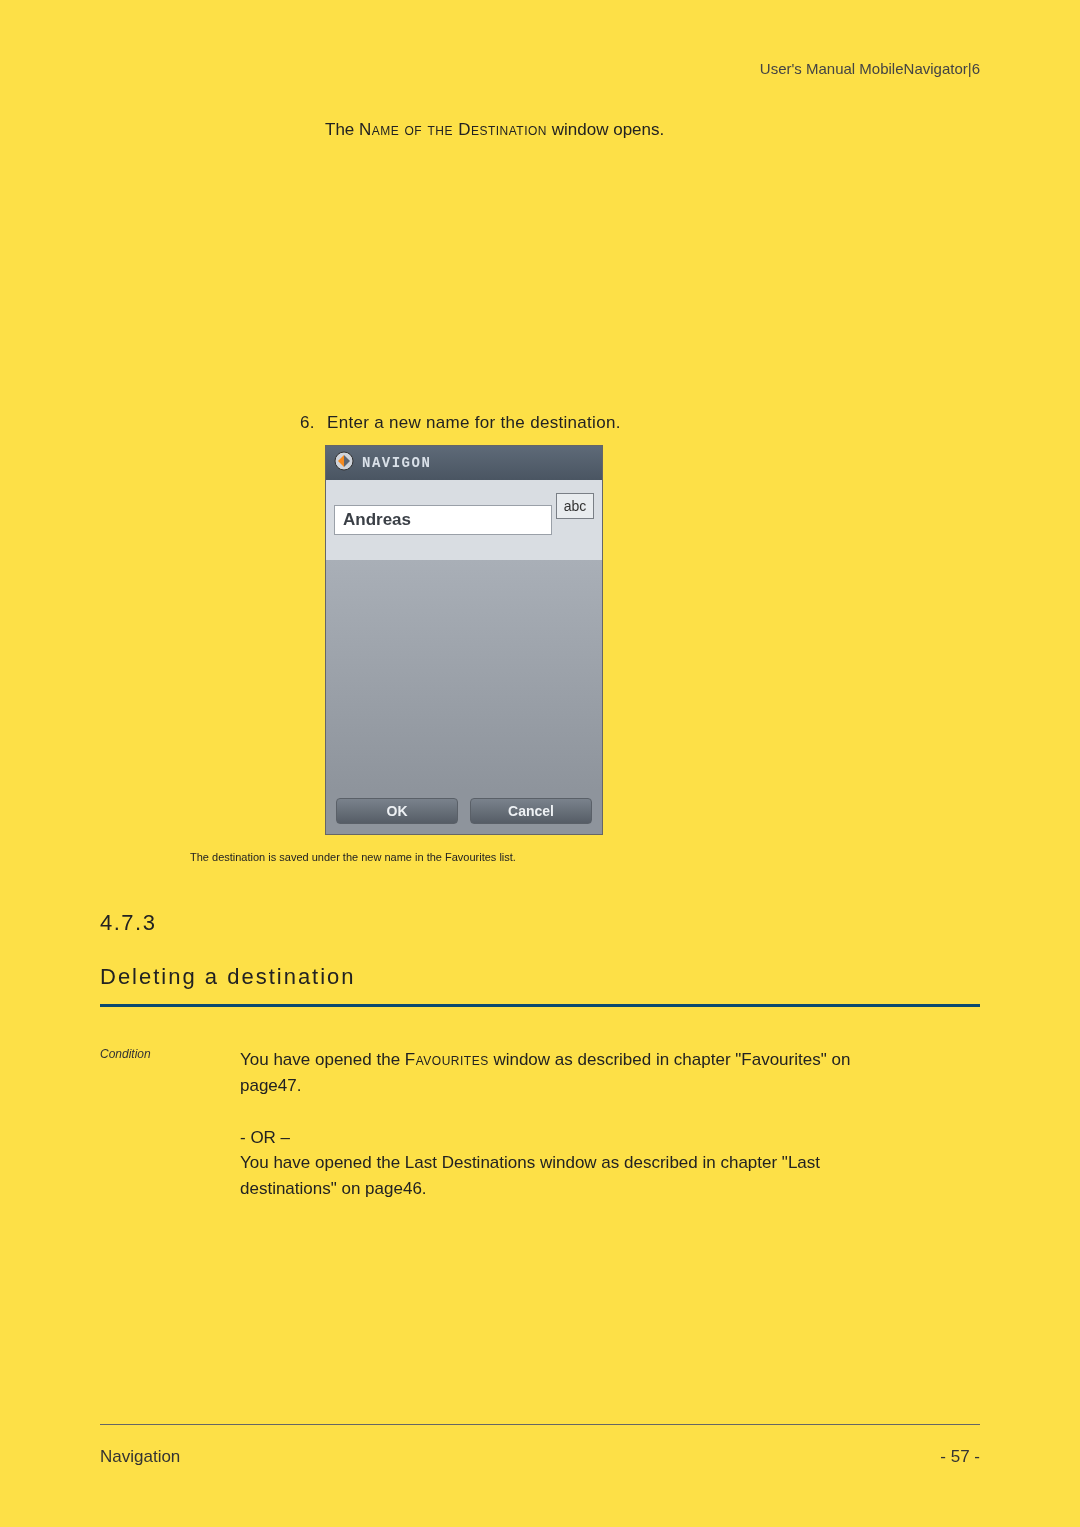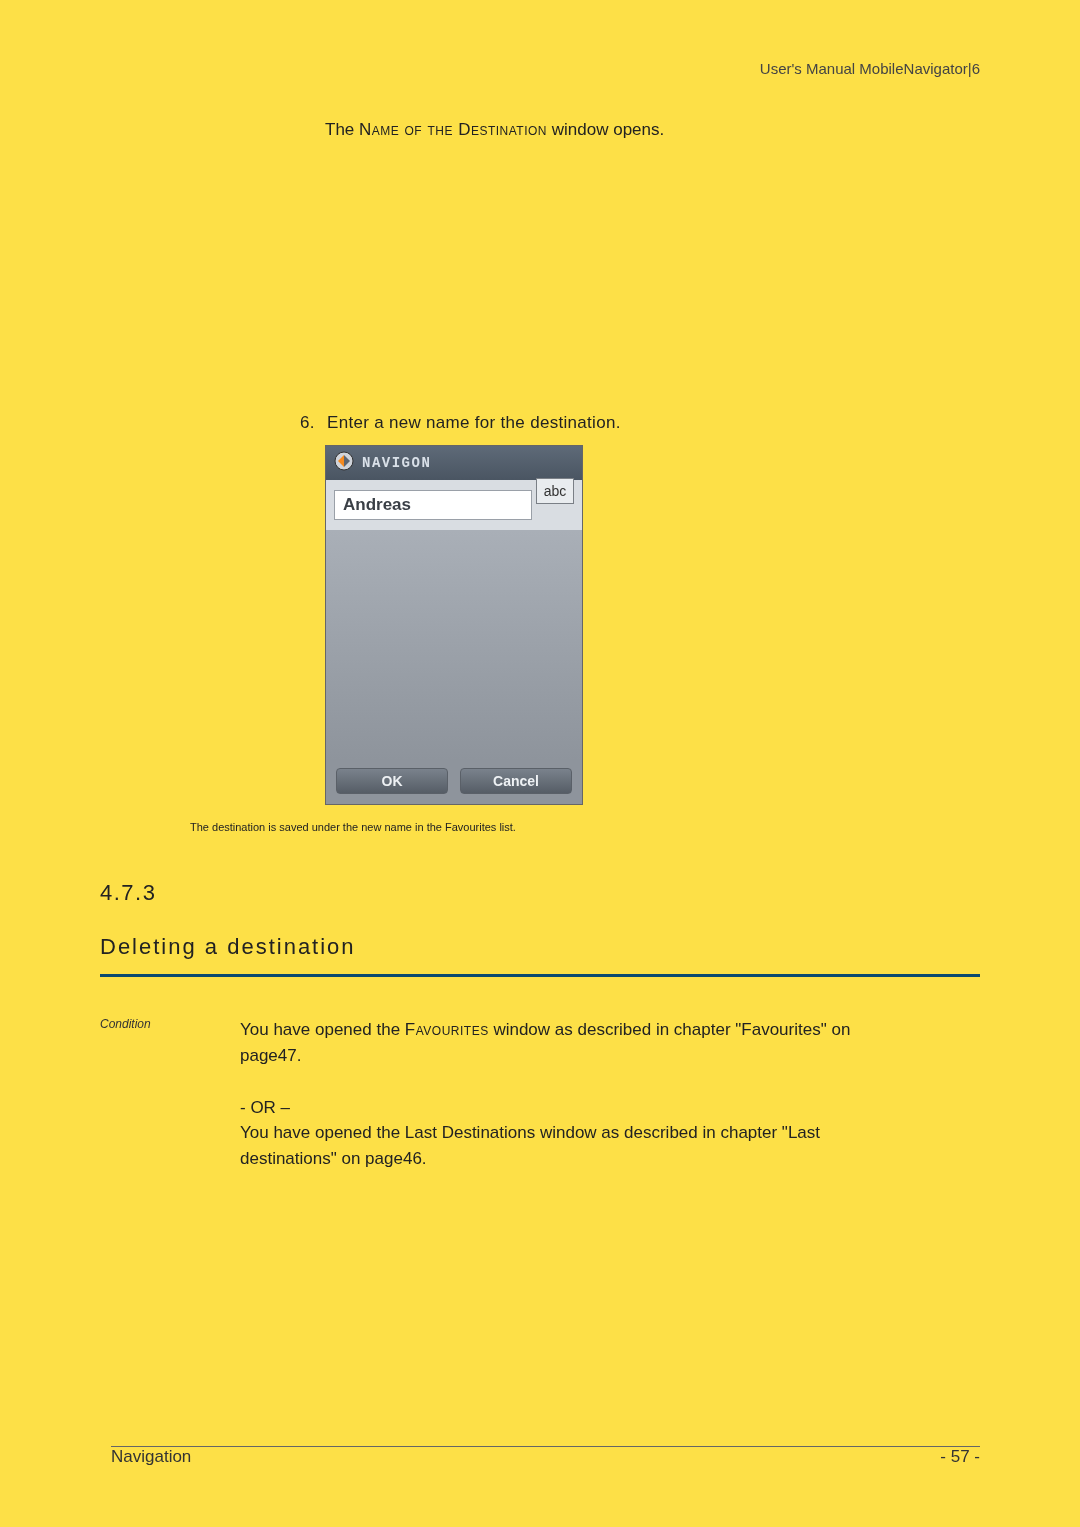--- a/index.html
+++ b/index.html
@@ -36,21 +36,21 @@
     margin-top: 10px;
     letter-spacing: 0.3px;
   }
   .numbered-line .num { display:inline-block; width: 22px; }
   .device-screenshot {
     margin-left: 225px;
     margin-top: 12px;
     width: 315px;
   }
   .dev {
-    width: 258px;
+    width: 278px;
     border: 1px solid #666;
     background: #9a9fa6;
     font-family: Verdana, Arial, sans-serif;
   }
   .dev-titlebar {
     height: 34px;
     background: linear-gradient(#5e6a78, #4a5562);
     display: flex;
     align-items: center;
     padding: 0 8px;
@@ -58,21 +58,21 @@
   }
   .dev-title {
     color: #d9e0e8;
     font-weight: bold;
     font-size: 14px;
     letter-spacing: 1.5px;
     font-family: "Courier New", monospace;
   }
   .dev-input-row {
     background: #d9dde2;
-    padding: 10px 8px;
+    padding: 25px 8px;
     display:flex;
     align-items:center;
   }
   .dev-input {
     flex: 1;
     background: #fff;
     border: 1px solid #9aa0a8;
     height: 30px;
     display:flex;
     align-items:center;
@@ -148,26 +148,25 @@
     line-height: 1.55;
     max-width: 640px;
   }
   .condition-body .smallcaps { font-variant: small-caps; letter-spacing: 0.5px; }
   .or-line { margin-left: 140px; font-size: 17px; margin-top: 28px; }
   .cond2 { margin-left: 140px; font-size:17px; margin-top:2px; line-height:1.55; max-width:640px; }
   .footer {
     position: absolute;
     left: 100px; right: 100px; bottom: 60px;
     border-top: 1px solid #666;
-    padding-top: 0;
+    padding-top: 22px;
     display:flex;
     justify-content: space-between;
     font-size: 17px;
     color:#333;
-    margin-left:11px;
   }
 </style>
 </head>
 <body>
 
 <div class="page">
 
   <div class="header-right">User's Manual MobileNavigator|6</div>
 
   <div class="body-text">

